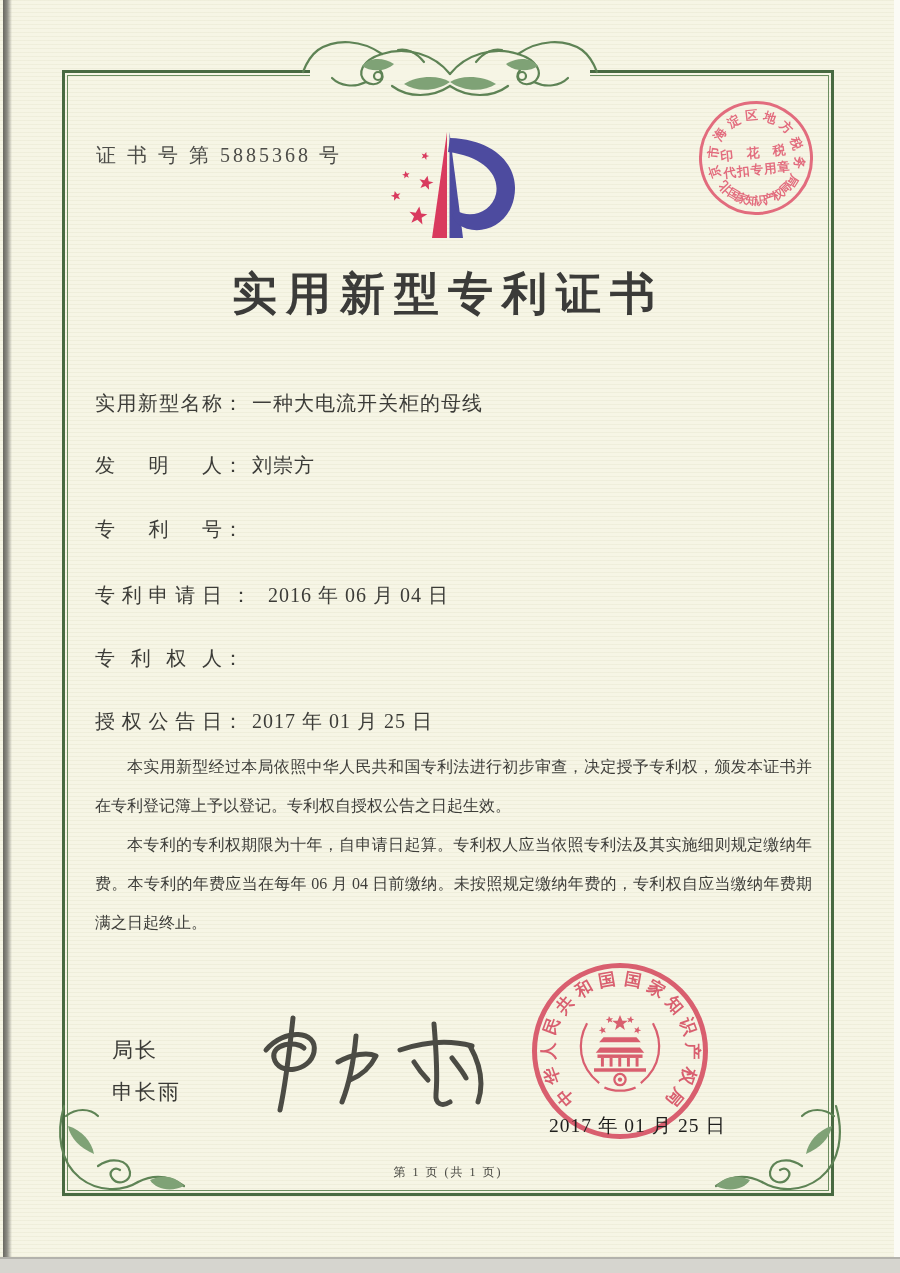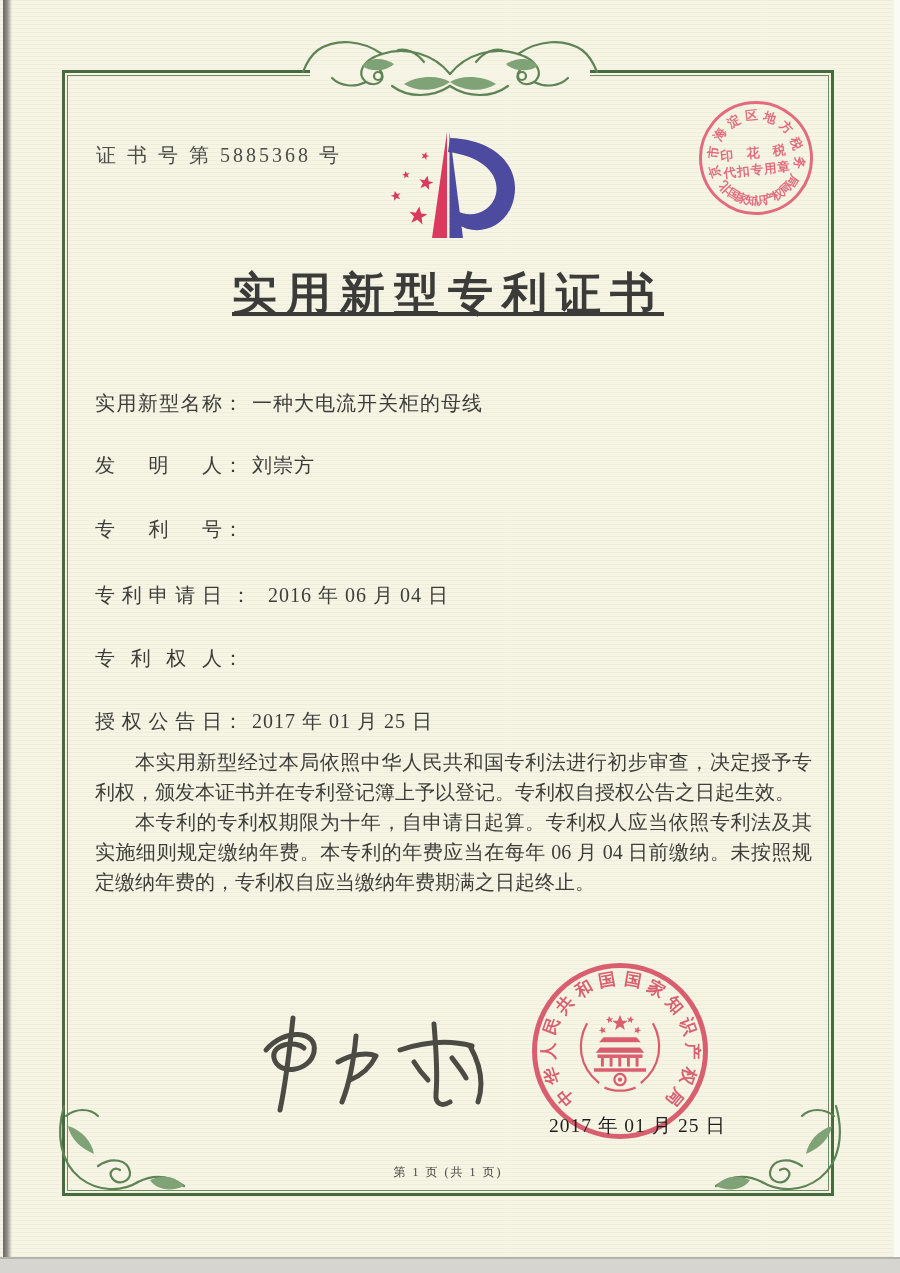--- a/index.html
+++ b/index.html
@@ -28,28 +28,28 @@
 
   
   .stamp{border-radius:50%;position:absolute;}
   .stamp .ring{position:absolute;inset:0;font-weight:600;}
   .stamp-tax{left:699px;top:101px;width:114px;height:114px;border:3px solid #e05a70;
              color:#e05a70;transform:rotate(-6deg);opacity:.88;z-index:3;}
   .tax-c1{position:absolute;left:0;top:40px;width:100%;text-align:center;font-size:13px;letter-spacing:5px;font-weight:700;}
   .tax-c2{position:absolute;left:0;top:58px;width:100%;text-align:center;font-size:12.5px;letter-spacing:1px;font-weight:700;}
 
   .title{position:absolute;left:62px;top:264px;width:772px;margin:0;text-align:center;
-         font-size:45px;font-weight:700;letter-spacing:9px;color:#3b3b39;text-decoration:underline;}
+         font-size:45px;font-weight:700;letter-spacing:9px;color:#3b3b39;}
 
   .field{position:absolute;left:95px;display:flex;font-size:20px;color:#3c3c38;letter-spacing:1px;}
   .field .lab{display:inline-block;width:128px;text-align:justify;text-align-last:justify;}
   .field .val{margin-left:8px;white-space:nowrap;}
   .f0{top:390px;}.f1{top:452px;}.f2{top:516px;}.f3{top:582px;gap:8px;}.f4{top:645px;}.f5{top:708px;}
 
-  .body-text{position:absolute;left:95px;top:747px;width:717px;font-size:20px;line-height:30px;
+  .body-text{position:absolute;left:95px;top:747px;width:717px;font-size:16px;line-height:39px;
          color:#3e3e3a;text-align:justify;}
   .body-text p{margin:0;text-indent:2em;}
 
   .signer{position:absolute;left:112px;top:1036px;font-family:"Liberation Sans","DejaVu Sans",sans-serif;
          font-size:21px;color:#3a3a36;letter-spacing:2px;}
   .signer .name{margin-top:14px;}
 
   .signature{position:absolute;left:238px;top:1010px;z-index:4;}
 
   .stamp-cnipa{left:532px;top:963px;width:176px;height:176px;border:5px solid #d64f63;
@@ -197,20 +197,24 @@
       <span class="lab">授权公告日</span>
         <span>：</span>
       <span class="val">2017 年 01 月 25 日</span>
     </div>
 
     <div class="body-text">
       <p>本实用新型经过本局依照中华人民共和国专利法进行初步审查，决定授予专利权，颁发本证书并在专利登记簿上予以登记。专利权自授权公告之日起生效。</p>
       <p>本专利的专利权期限为十年，自申请日起算。专利权人应当依照专利法及其实施细则规定缴纳年费。本专利的年费应当在每年 06 月 04 日前缴纳。未按照规定缴纳年费的，专利权自应当缴纳年费期满之日起终止。</p>
     </div>
 
+    <div class="signer">
+      <div>局长</div>
+      <div class="name">申长雨</div>
+    </div>
 
     <svg class="signature" width="250" height="105" viewBox="0 0 250 105">
       <g stroke="#4b4b44" stroke-width="5" fill="none" stroke-linecap="round" stroke-linejoin="round">
         <path d="M28,40 C46,18 80,20 76,42 C72,62 40,66 36,48 C33,34 58,30 66,38"></path>
         <path d="M55,8 C52,36 48,72 42,100"></path>
         <path d="M118,26 C116,48 112,72 104,92"></path>
         <path d="M100,52 C114,44 130,42 138,46 C132,58 122,66 112,70"></path>
         <path d="M162,40 C186,32 212,30 234,36"></path>
         <path d="M196,14 C198,38 200,62 198,84 C197,94 204,97 212,92"></path>
         <path d="M176,52 C181,60 186,66 190,70"></path>

